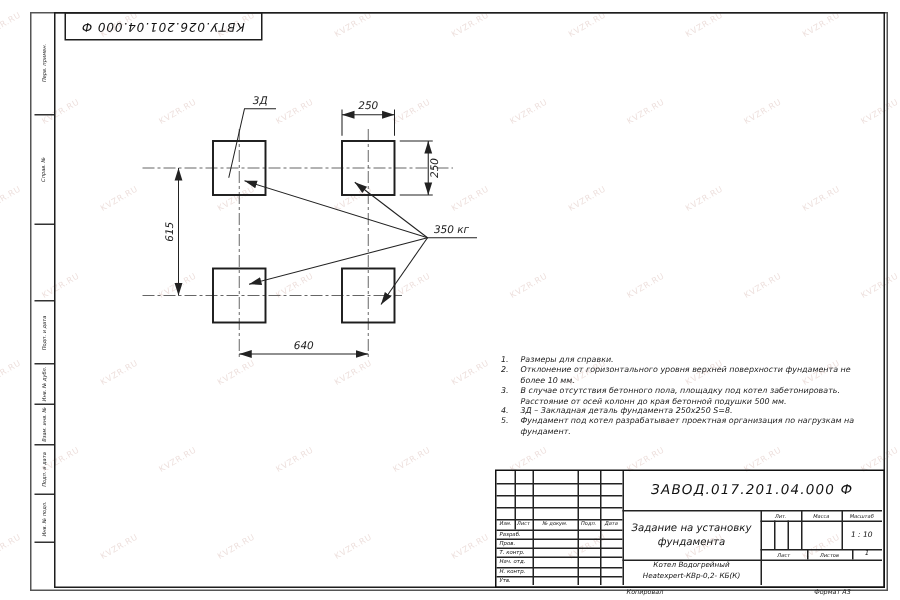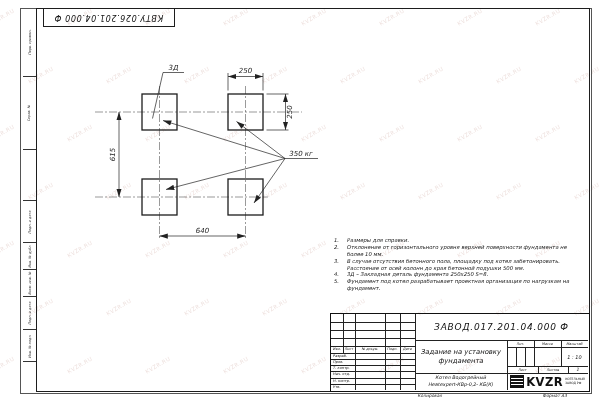--- a/index.html
+++ b/index.html
@@ -281,26 +281,18 @@
 
     <div class="cellText small" style="left:176px;top:52px;width:31px;height:7px;">Лист</div>
     <div class="cellText small" style="left:207px;top:52px;width:30px;height:7px;">Листов</div>
     <div class="cellText med" style="left:237px;top:52px;width:20px;height:7px;">1</div>
 
     <div class="cellText product" style="left:86px;top:59px;width:88px;height:17px;flex-direction:column;">
       <div>Котел Водогрейный</div>
       <div>Heatexpert-КВр-0,2- КБ(К)</div>
     </div>
 
-    <div class="logobox" style="left:176px;top:59px;width:81px;height:17px;">
-      <span class="logomark"></span>
-      <span class="logotype">KVZR</span>
-      <span class="logocap">
-        <div>КОТЕЛЬНЫЙ</div>
-        <div>ЗАВОД РФ</div>
-      </span>
-    </div>
   </div>
 
   <div class="botlabel" style="left:390px;">Копировал</div>
   <div class="botlabel" style="left:515px;">Формат А3</div>
 
 </div>
 
 </body></html>

